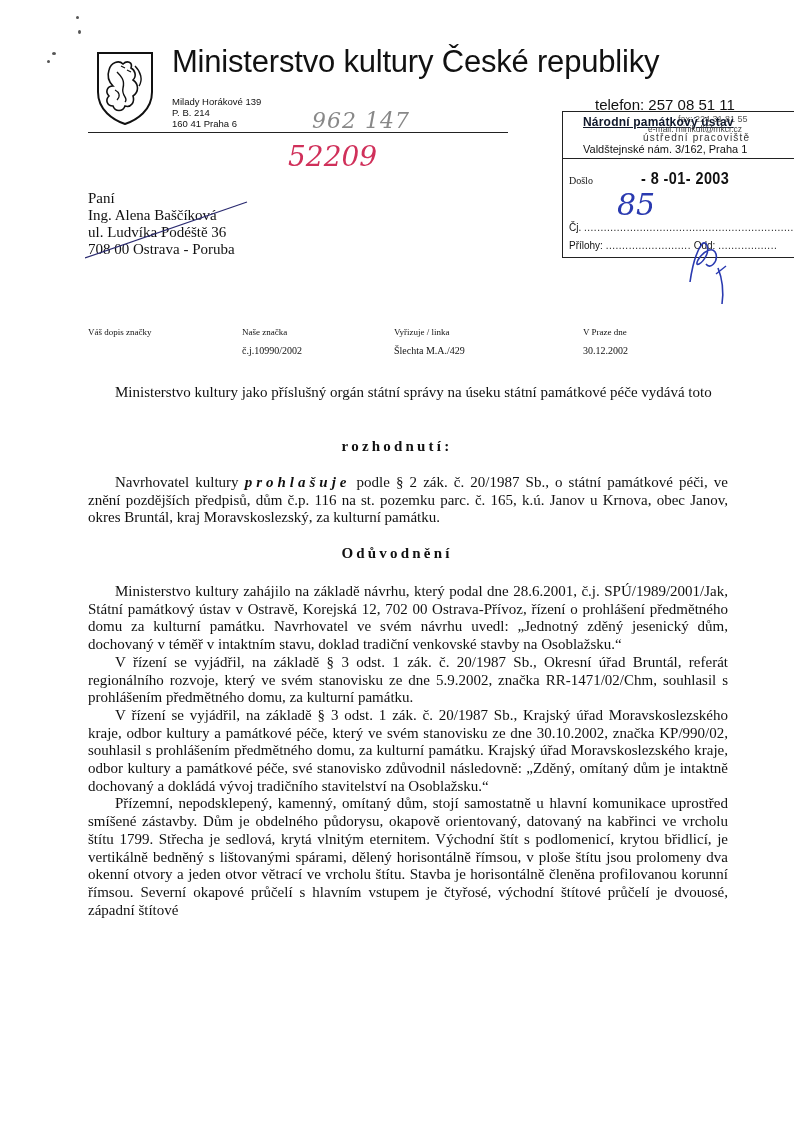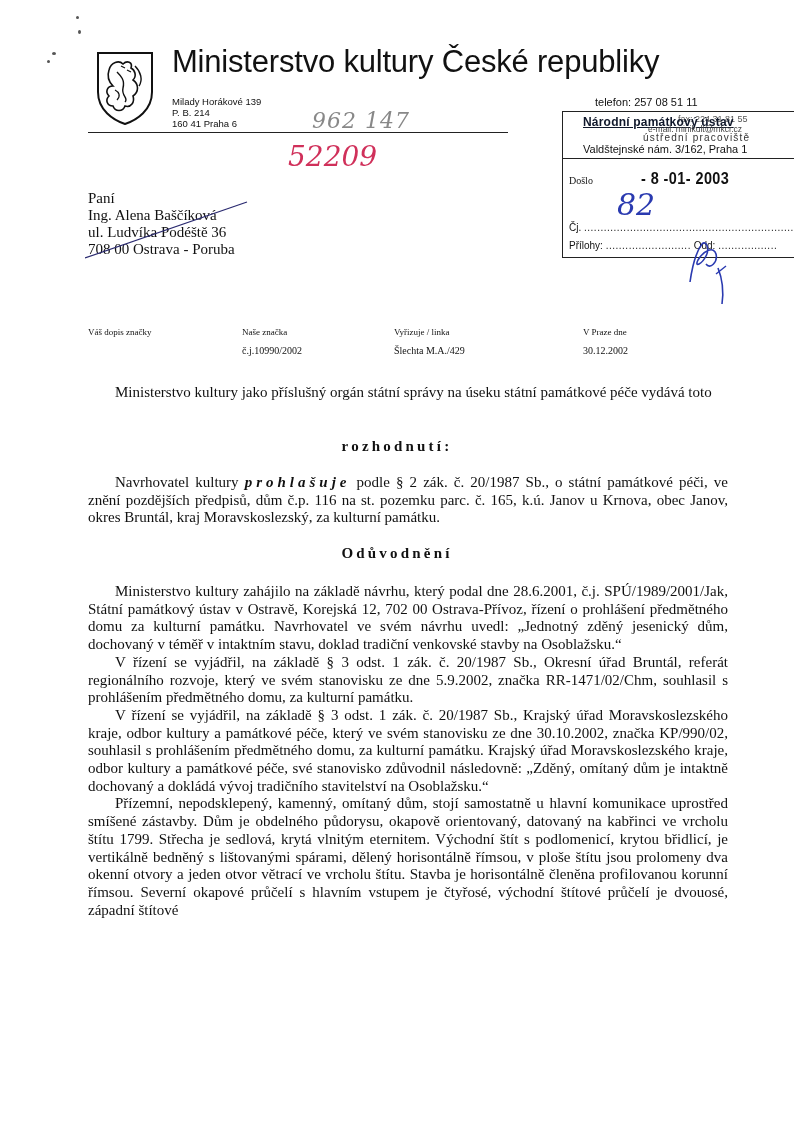--- a/index.html
+++ b/index.html
@@ -5,21 +5,21 @@
   html, body { margin: 0; padding: 0; background: #ffffff; }
   body { width: 794px; height: 1122px; position: relative; overflow: hidden; font-family: "Liberation Serif", serif; color: #111; }
 
   .speck { position: absolute; background: #555; border-radius: 50%; }
 
   
   .crest { position: absolute; left: 95px; top: 50px; width: 60px; height: 76px; }
   .ministry-title { position: absolute; left: 172px; top: 44px; font-family: "Liberation Sans", sans-serif; font-size: 31px; color: #111; letter-spacing: -0.2px; white-space: nowrap; }
   .addr { position: absolute; left: 172px; top: 96px; font-family: "Liberation Sans", sans-serif; font-size: 9.5px; line-height: 11px; color: #111; }
   .addr div { white-space: nowrap; }
-  .phone { position: absolute; left: 595px; top: 96px; font-family: "Liberation Sans", sans-serif; font-size: 11px; color: #111; }
+  .phone { position: absolute; left: 595px; top: 96px; font-family: "Liberation Sans", sans-serif; font-size: 15px; color: #111; }
   .header-rule { position: absolute; left: 88px; top: 132px; width: 420px; height: 1px; background: #222; }
 
   
   .stamp { position: absolute; left: 522px; top: 111px; width: 284px; height: 147px; border: 1.5px solid #222; box-sizing: border-box; margin-left: 40px; }
   .stamp .fax { position: absolute; left: 115px; top: 2px; font-family: "Liberation Sans", sans-serif; font-size: 9px; color: #555; white-space: nowrap; }
   .stamp .org { position: absolute; left: 20px; top: 3px; font-family: "Liberation Sans", sans-serif; font-weight: bold; font-size: 12px; color: #0f172a; white-space: nowrap; letter-spacing: 0.2px; text-decoration: underline; }
   .stamp .email { position: absolute; left: 85px; top: 12px; font-family: "Liberation Sans", sans-serif; font-size: 8.5px; color: #444; white-space: nowrap; }
   .stamp .sub { position: absolute; left: 80px; top: 20px; font-family: "Liberation Sans", sans-serif; font-size: 10px; color: #333; letter-spacing: 1.2px; white-space: nowrap; text-align: center; }
   .stamp .loc { position: absolute; left: 20px; top: 31px; font-family: "Liberation Sans", sans-serif; font-size: 11px; color: #111; white-space: nowrap; }
   .stamp .divider { position: absolute; left: 0; right: 0; top: 46px; height: 1px; background: #222; }
@@ -96,21 +96,21 @@
   <div class="prilohy-row">
     <span>Přílohy:</span>
     <span class="dots">..........................</span>
     <span>Odd:</span>
     <span class="dots">..................</span>
   </div>
 </div>
 
 <div class="hand hand-reg">962 147</div>
 <div class="hand hand-red">52209</div>
-<div class="hand hand-96">82</div>
+<div class="hand hand-96">85</div>
 <svg class="sig" viewBox="0 0 60 70">
   <path d="M10 44 C12 30 16 14 22 6 C26 2 30 10 26 18 C22 26 14 30 18 22 C24 12 34 8 36 16 C38 24 30 32 26 26" fill="none" stroke="#2a3ab0" stroke-width="1.6"></path>
   <path d="M38 30 C42 40 44 52 42 66" fill="none" stroke="#2a3ab0" stroke-width="1.6"></path>
   <path d="M36 36 L46 28" fill="none" stroke="#2a3ab0" stroke-width="1.4"></path>
 </svg>
 
 <div class="recipient">
   <div>Paní</div>
   <div>Ing. Alena Baščíková</div>
   <div>ul. Ludvíka Podéště 36</div>

